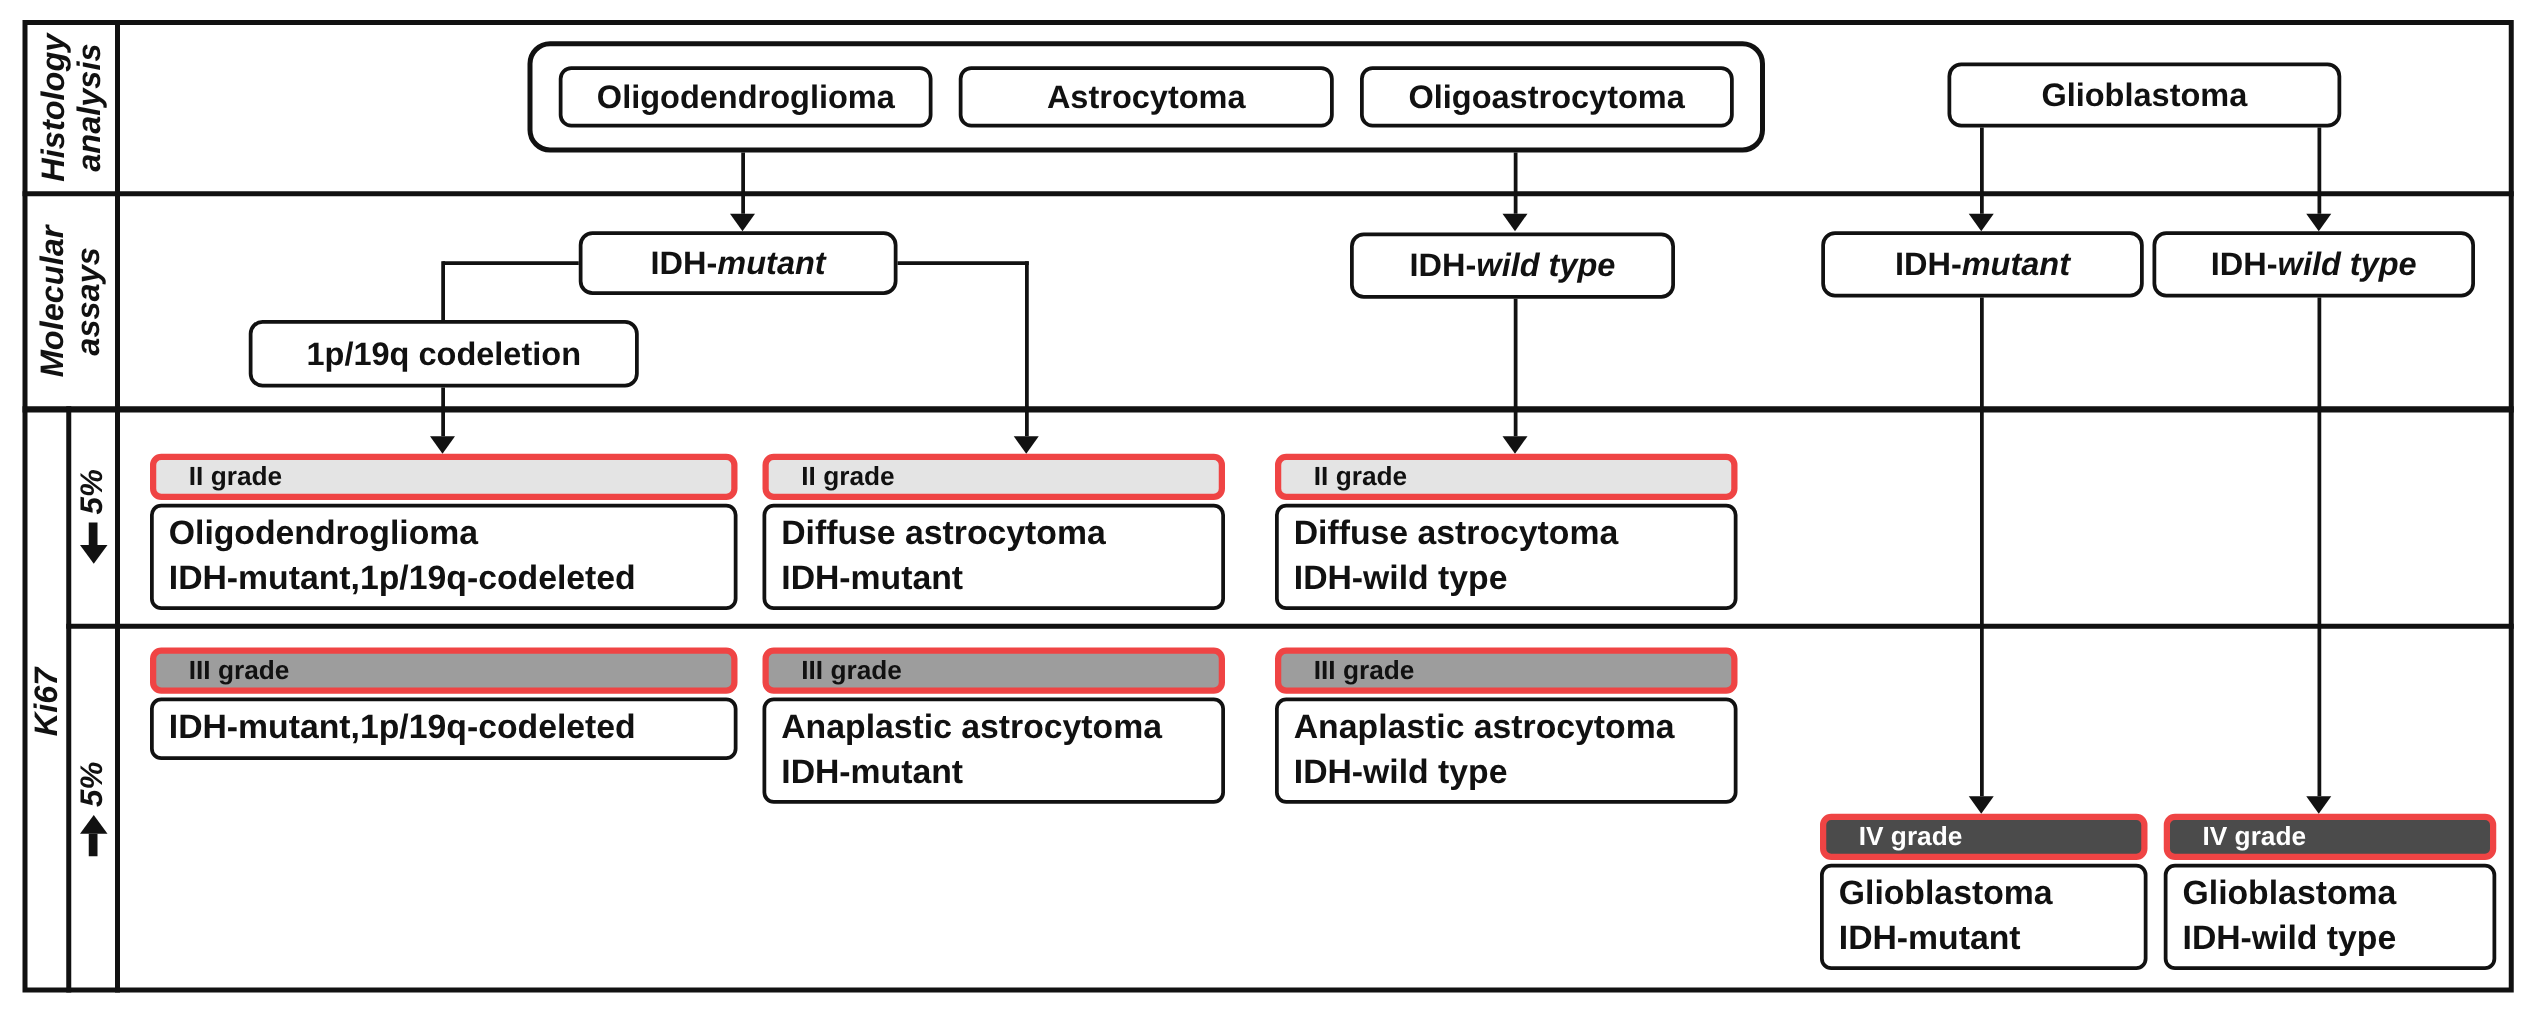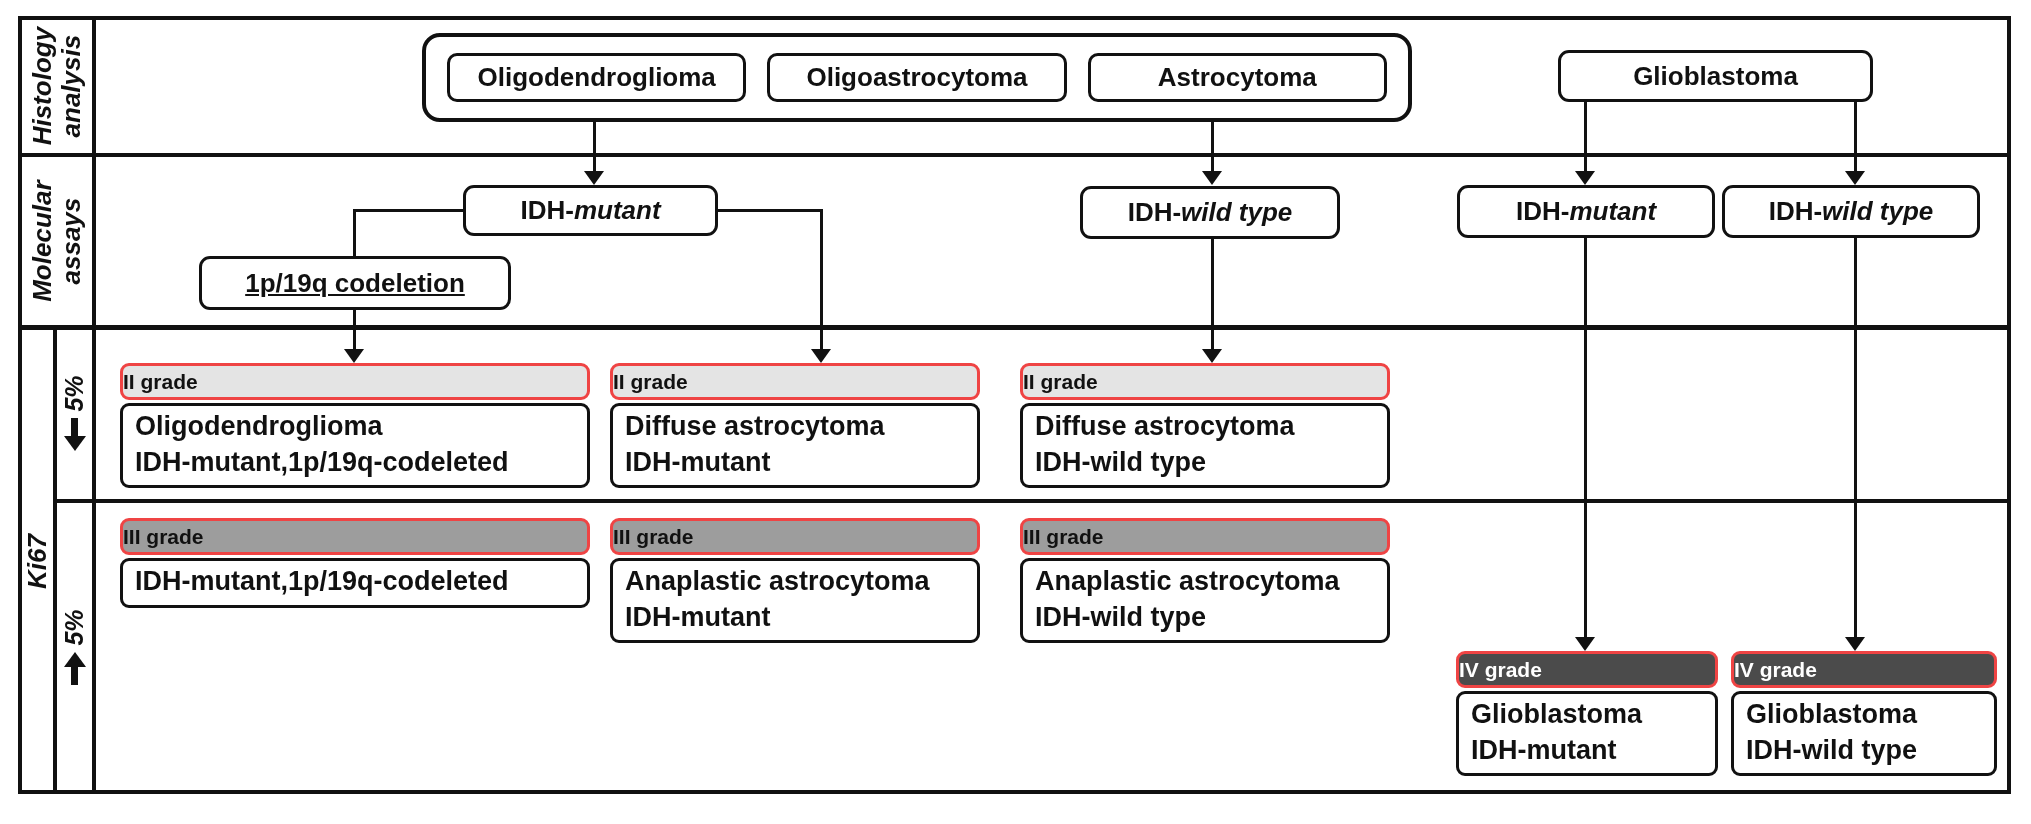--- a/index.html
+++ b/index.html
@@ -25,21 +25,21 @@
   .group{position:absolute;box-sizing:border-box;border:4px solid #111;border-radius:18px;background:#fff;display:flex;align-items:center;gap:21px;padding:0 21px;}
   .group .gb{flex:1;height:49px;box-sizing:border-box;border:3px solid #111;border-radius:10px;display:flex;align-items:center;justify-content:center;font-weight:bold;font-size:26px;background:#fff;}
   
   .vseg{position:absolute;width:3px;background:#111;}
   .hseg{position:absolute;height:3px;background:#111;}
   .varrow{position:absolute;width:22px;display:flex;flex-direction:column;align-items:center;}
   .varrow .ln{width:3px;background:#111;flex:1;}
   .varrow .hd{width:0;height:0;border-left:10px solid transparent;border-right:10px solid transparent;border-top:14px solid #111;}
   
   .gbox{position:absolute;box-sizing:border-box;}
-  .ghead{box-sizing:border-box;border:3px solid #ef4444;border-radius:9px;height:37px;display:flex;align-items:center;padding:0 0;font-size:21px;font-weight:bold;}
+  .ghead{box-sizing:border-box;border:5px solid #ef4444;border-radius:9px;height:37px;display:flex;align-items:center;padding:0 26px;font-size:21px;font-weight:bold;}
   .gbody{box-sizing:border-box;border:3px solid #111;border-radius:9px;margin-top:3px;padding:3px 12px 5px 12px;font-size:27px;font-weight:bold;line-height:1.32;background:#fff;white-space:nowrap;}
 </style>
 </head>
 <body>
 
 <div class="diagram">
 
   <div class="abs frame"></div>
   <div class="abs hline" style="left:18px;top:153px;width:1993px;"></div>
   <div class="abs hline" style="left:18px;top:325px;width:1993px;height:5px;"></div>
@@ -72,30 +72,30 @@
   <div class="abs pctcell" style="left:57px;top:503px;width:35px;height:291px;">
     <div class="rot5">5%</div>
     <div class="carrow">
         <div class="head-up"></div>
         <div class="stem"></div>
       </div>
   </div>
 
   <div class="group" style="left:422px;top:33px;width:990px;height:89px;">
     <div class="gb">Oligodendroglioma</div>
+    <div class="gb">Astrocytoma</div>
     <div class="gb">Oligoastrocytoma</div>
-    <div class="gb">Astrocytoma</div>
   </div>
   <div class="rbox" style="left:1558px;top:50px;width:315px;height:52px;">Glioblastoma</div>
 
   <div class="rbox" style="left:463px;top:185px;width:255px;height:51px;">
     <span>IDH-</span>
       <span class="it">mutant</span>
   </div>
-  <div class="rbox" style="left:199px;top:256px;width:312px;height:54px;text-decoration:underline;">1p/19q codeletion</div>
+  <div class="rbox" style="left:199px;top:256px;width:312px;height:54px;">1p/19q codeletion</div>
   <div class="rbox" style="left:1080px;top:186px;width:260px;height:53px;">
     <span>IDH-</span>
       <span class="it">wild type</span>
   </div>
   <div class="rbox" style="left:1457px;top:185px;width:258px;height:53px;">
     <span>IDH-</span>
       <span class="it">mutant</span>
   </div>
   <div class="rbox" style="left:1722px;top:185px;width:258px;height:53px;">
     <span>IDH-</span>

